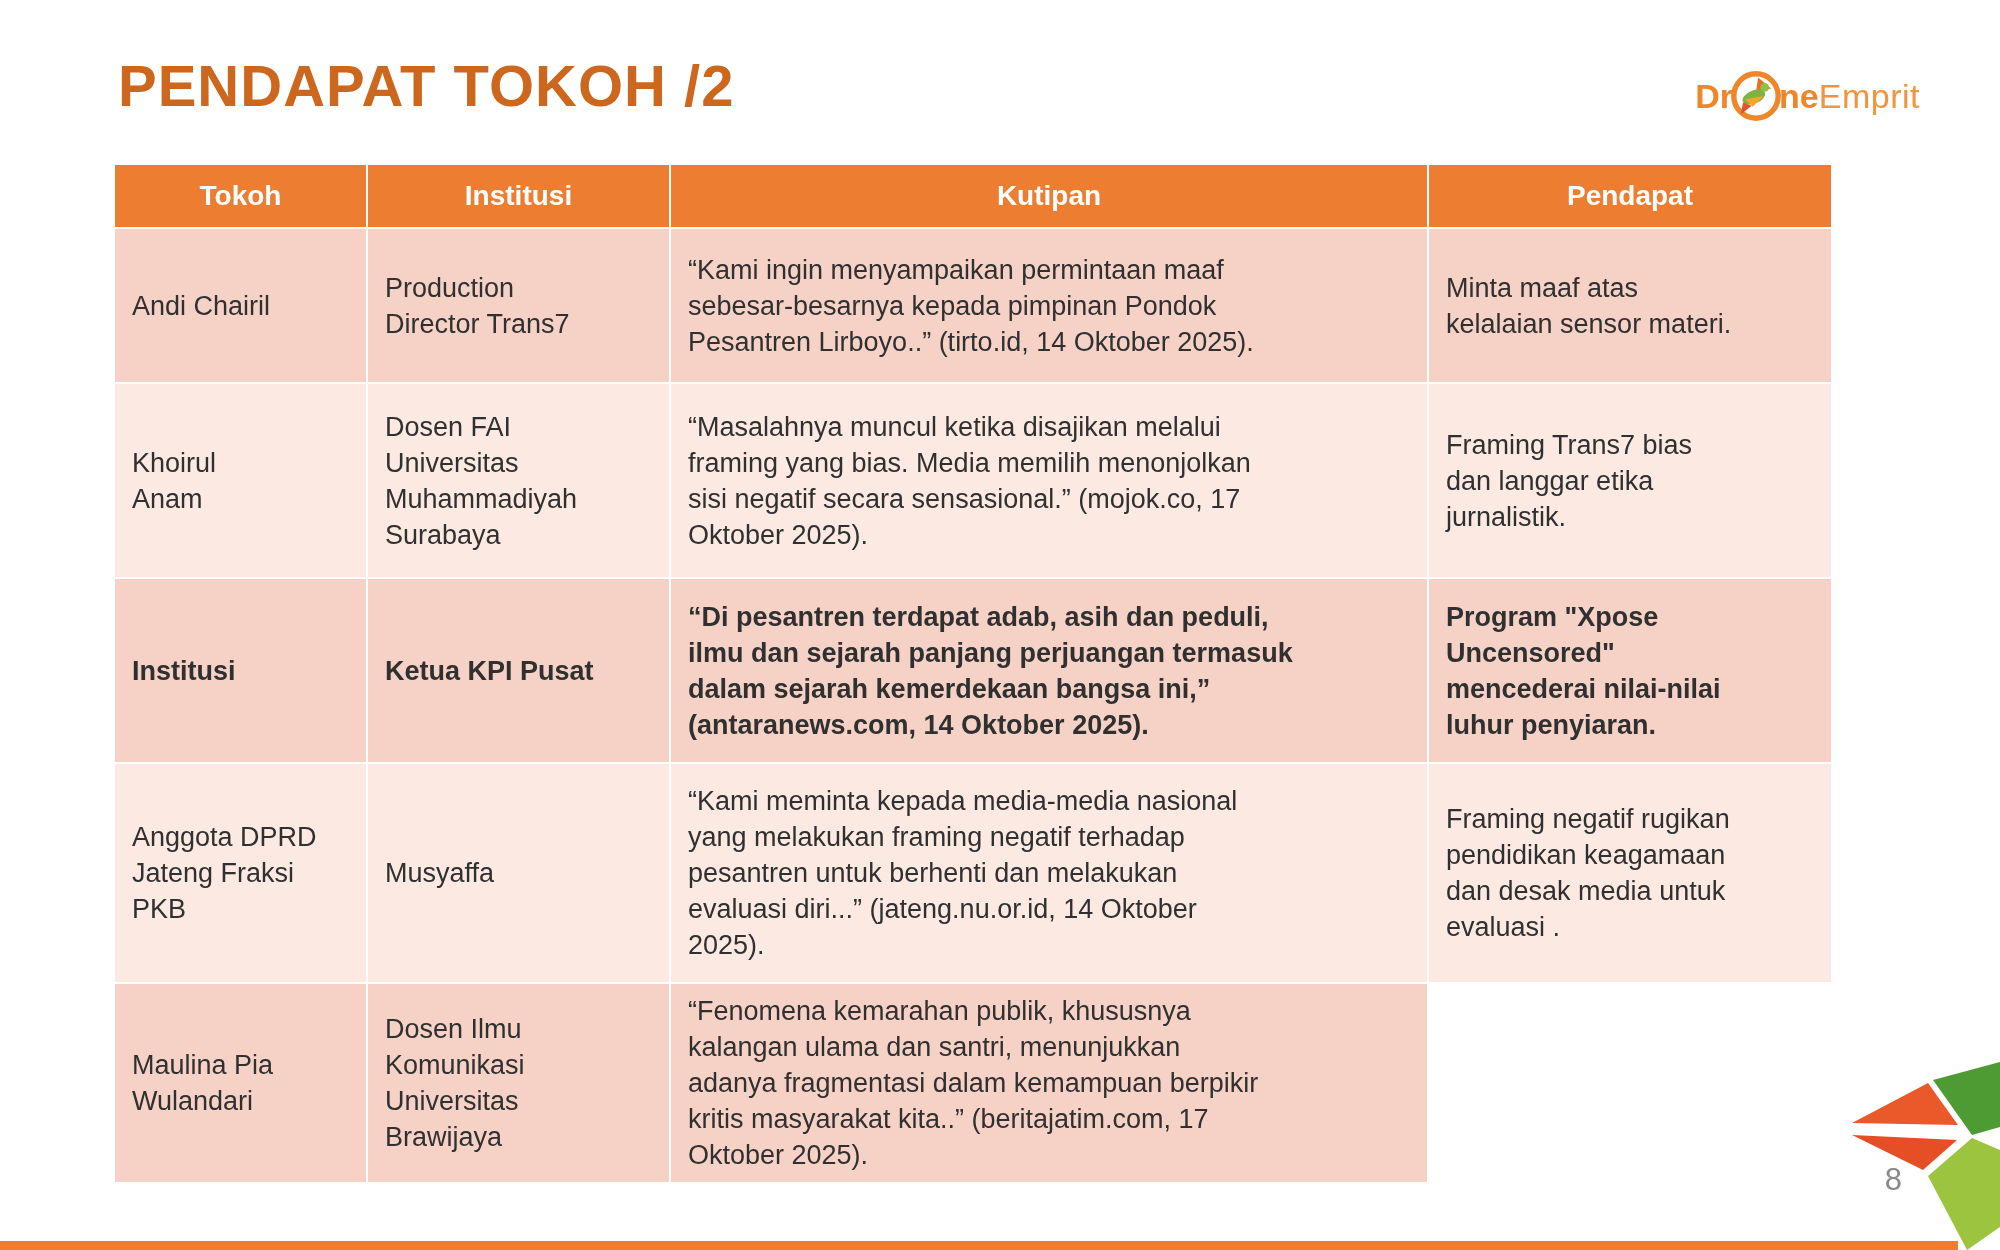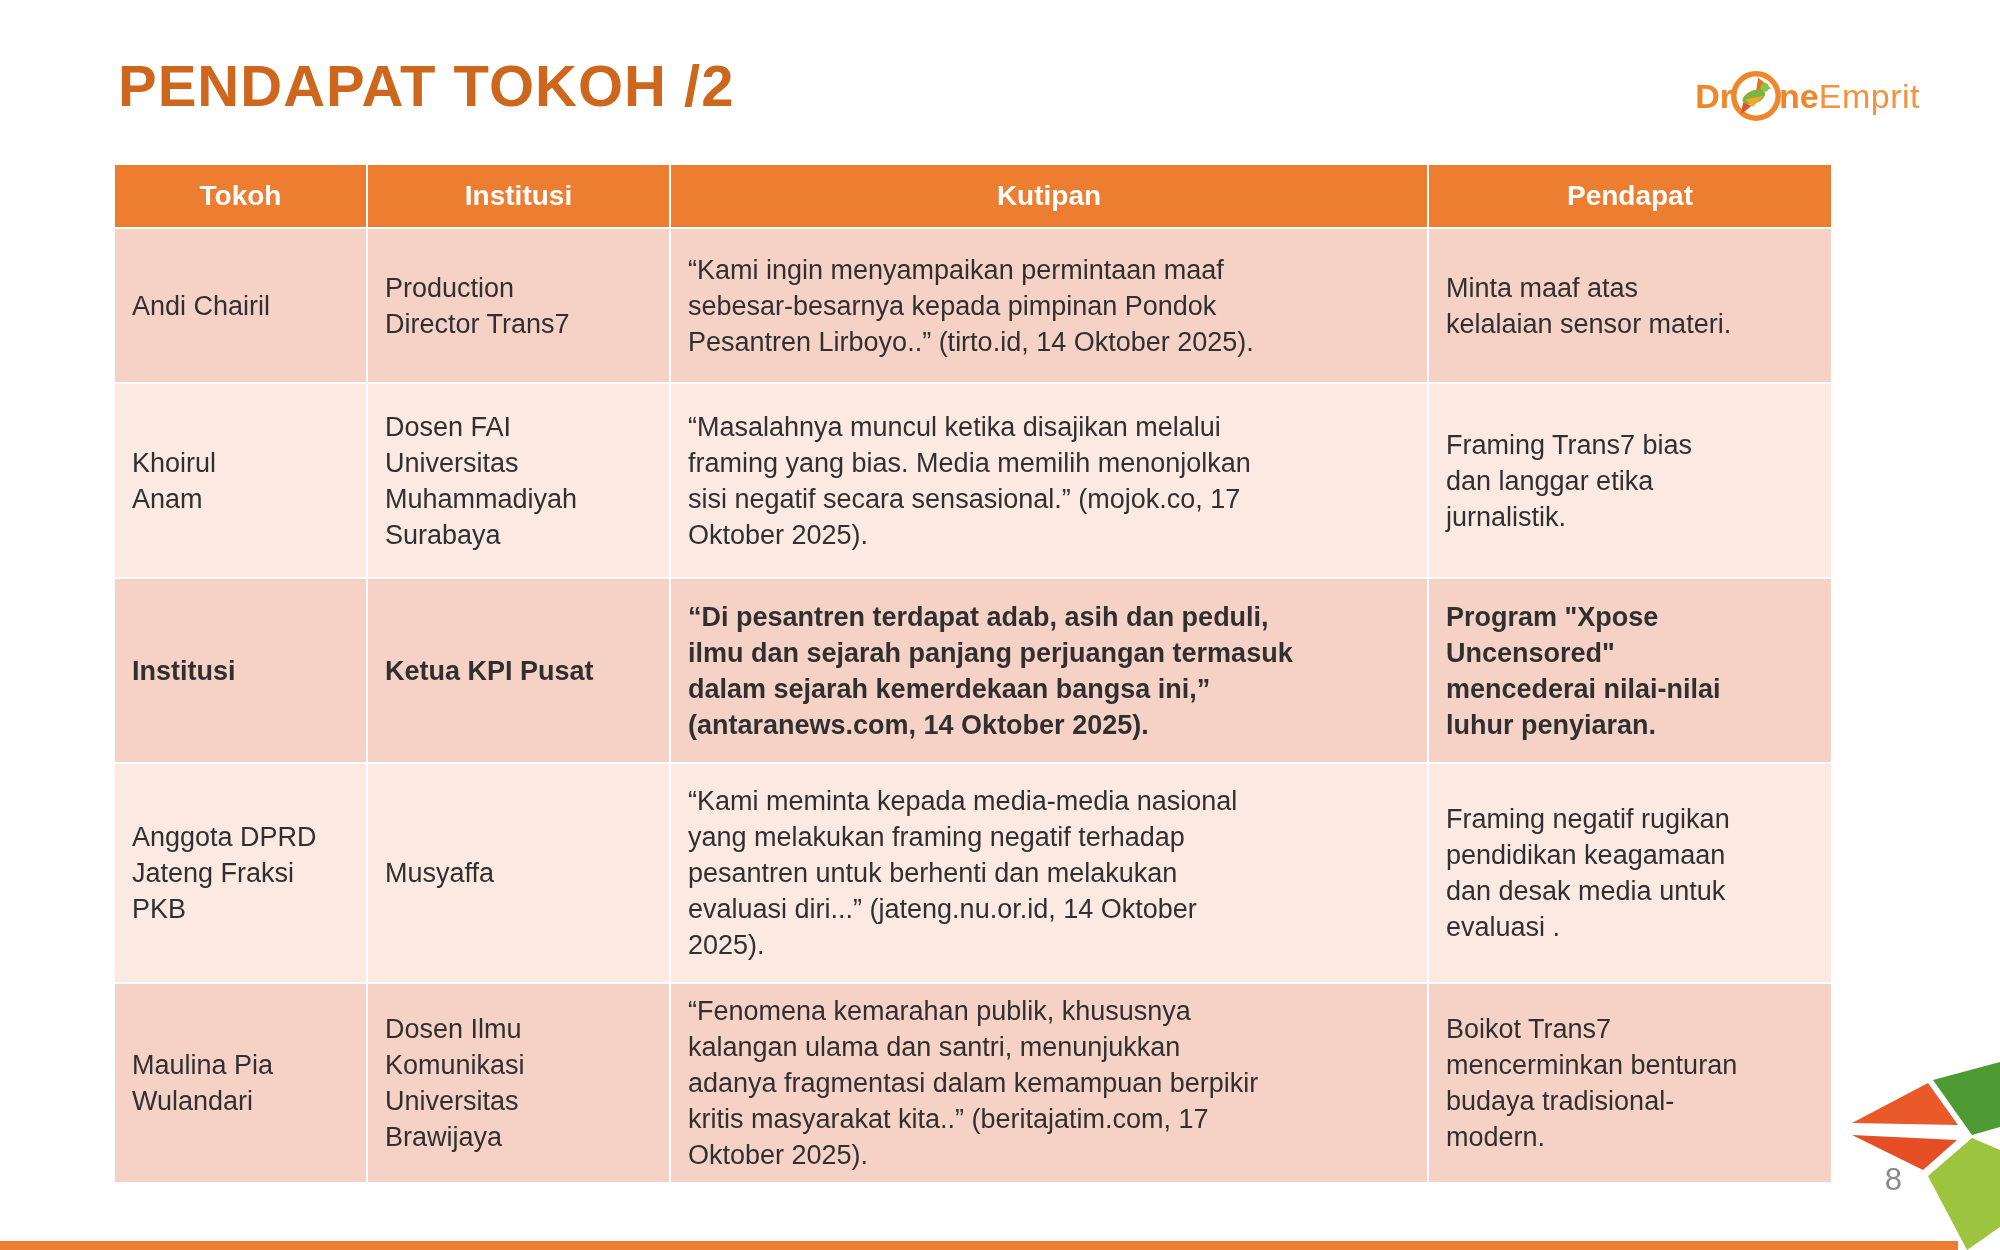--- a/index.html
+++ b/index.html
@@ -144,24 +144,20 @@
 Wulandari</div>
     <div class="td cell-r5">Dosen Ilmu
 Komunikasi
 Universitas
 Brawijaya</div>
     <div class="td cell-r5">“Fenomena kemarahan publik, khususnya
 kalangan ulama dan santri, menunjukkan
 adanya fragmentasi dalam kemampuan berpikir
 kritis masyarakat kita..” (beritajatim.com, 17
 Oktober 2025).</div>
-    <div class="td cell-r5">Boikot Trans7
-mencerminkan benturan
-budaya tradisional-
-modern.</div>
   </div>
 
   <div class="page-number">8</div>
 
   <div class="bottom-bar"></div>
 
   <svg class="corner-deco" viewBox="0 0 150 190">
     <polygon points="83,20 150,2 150,67 122,75" fill="#4e9a33"></polygon>
     <polygon points="2,63 78,23 108,65" fill="#e9592a"></polygon>
     <polygon points="2,75 107,80 73,110" fill="#e64e26"></polygon>

